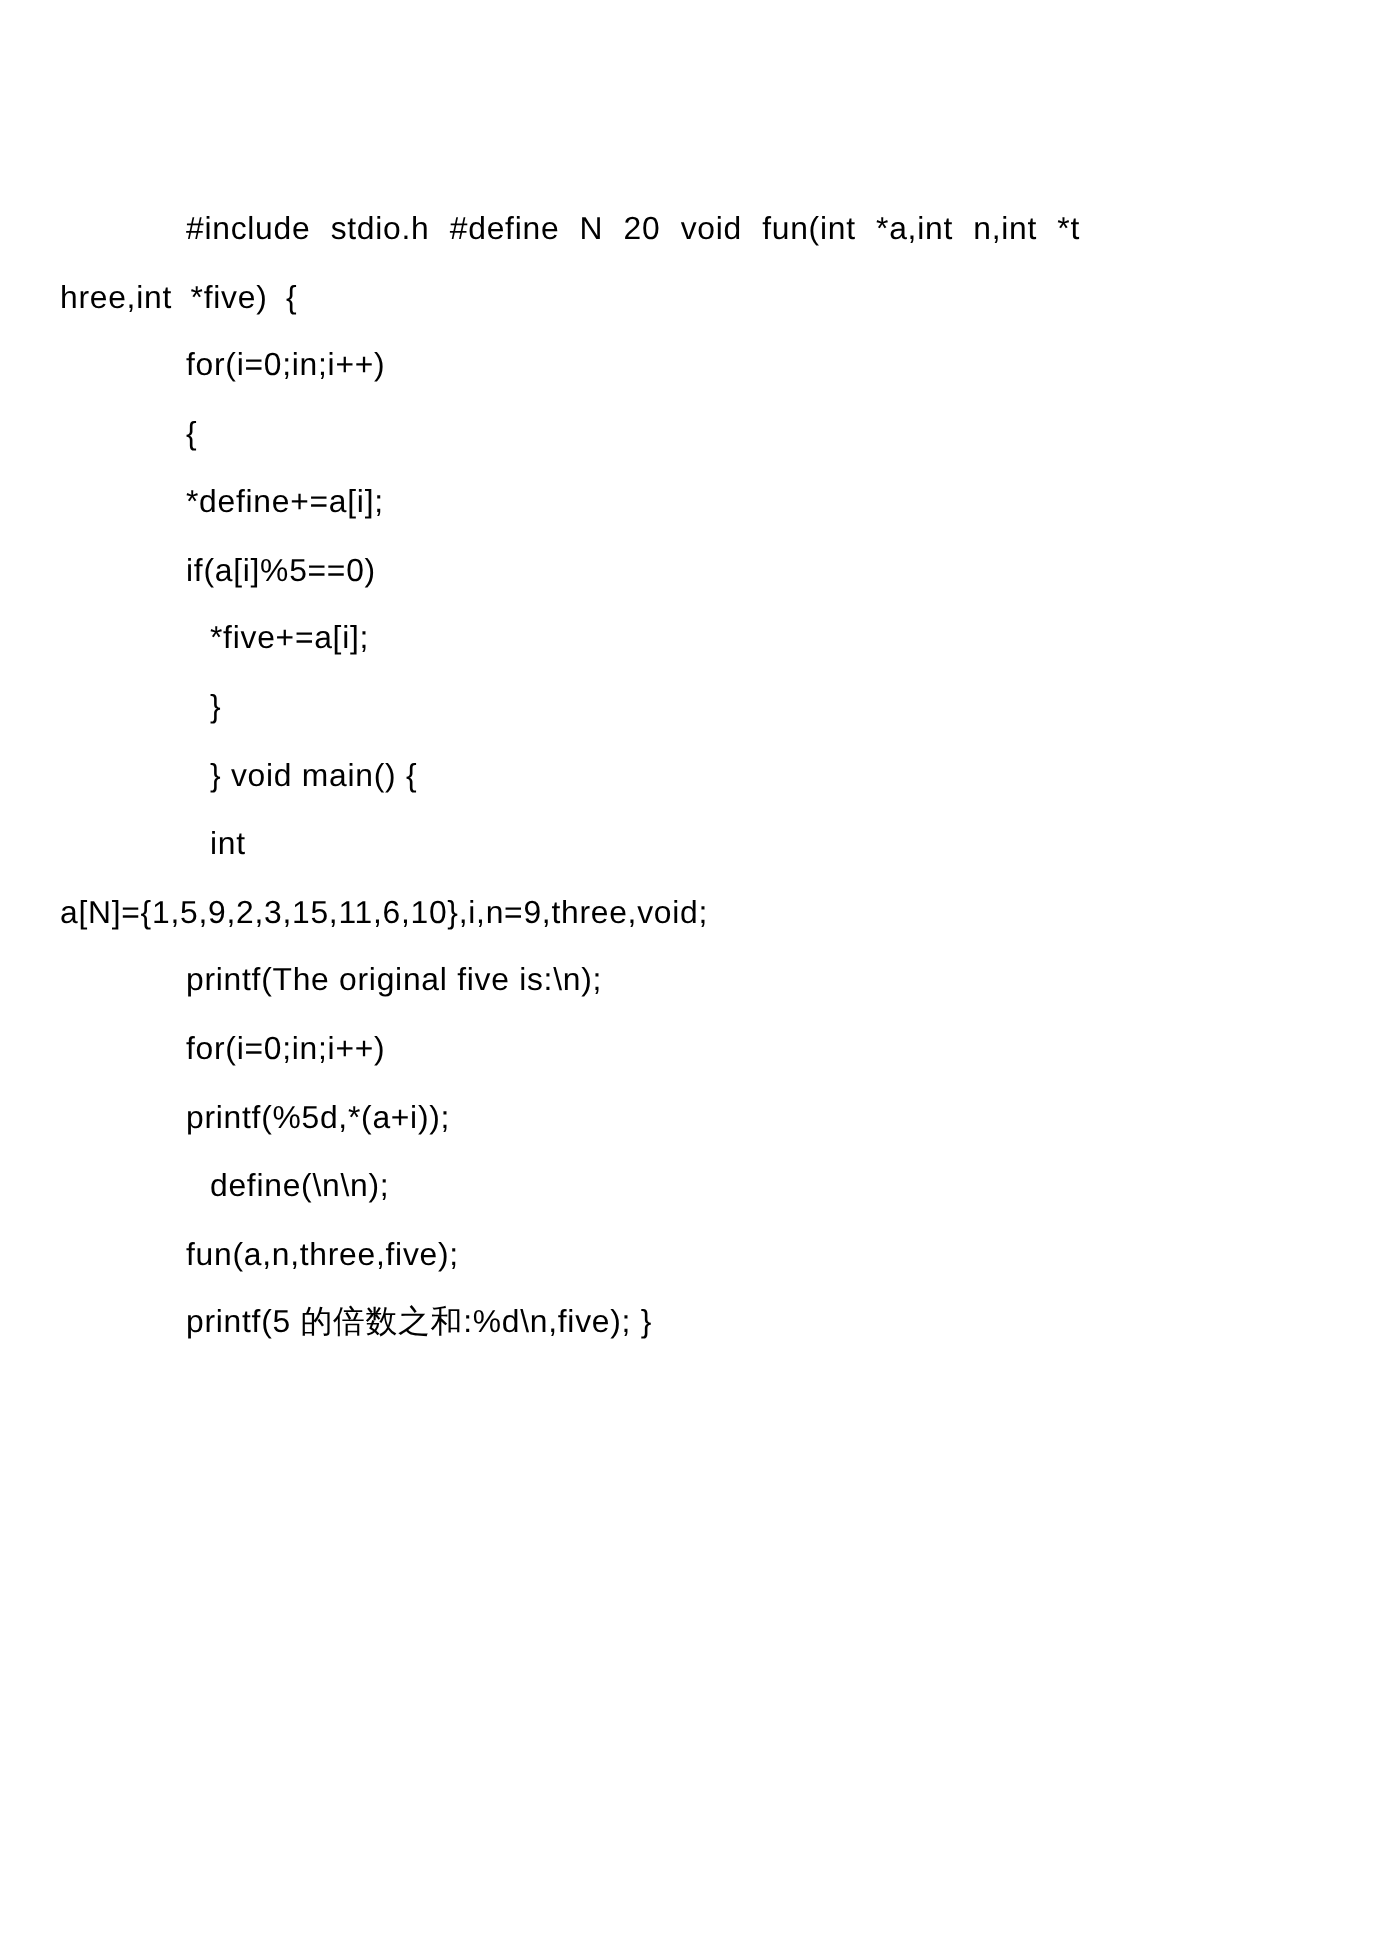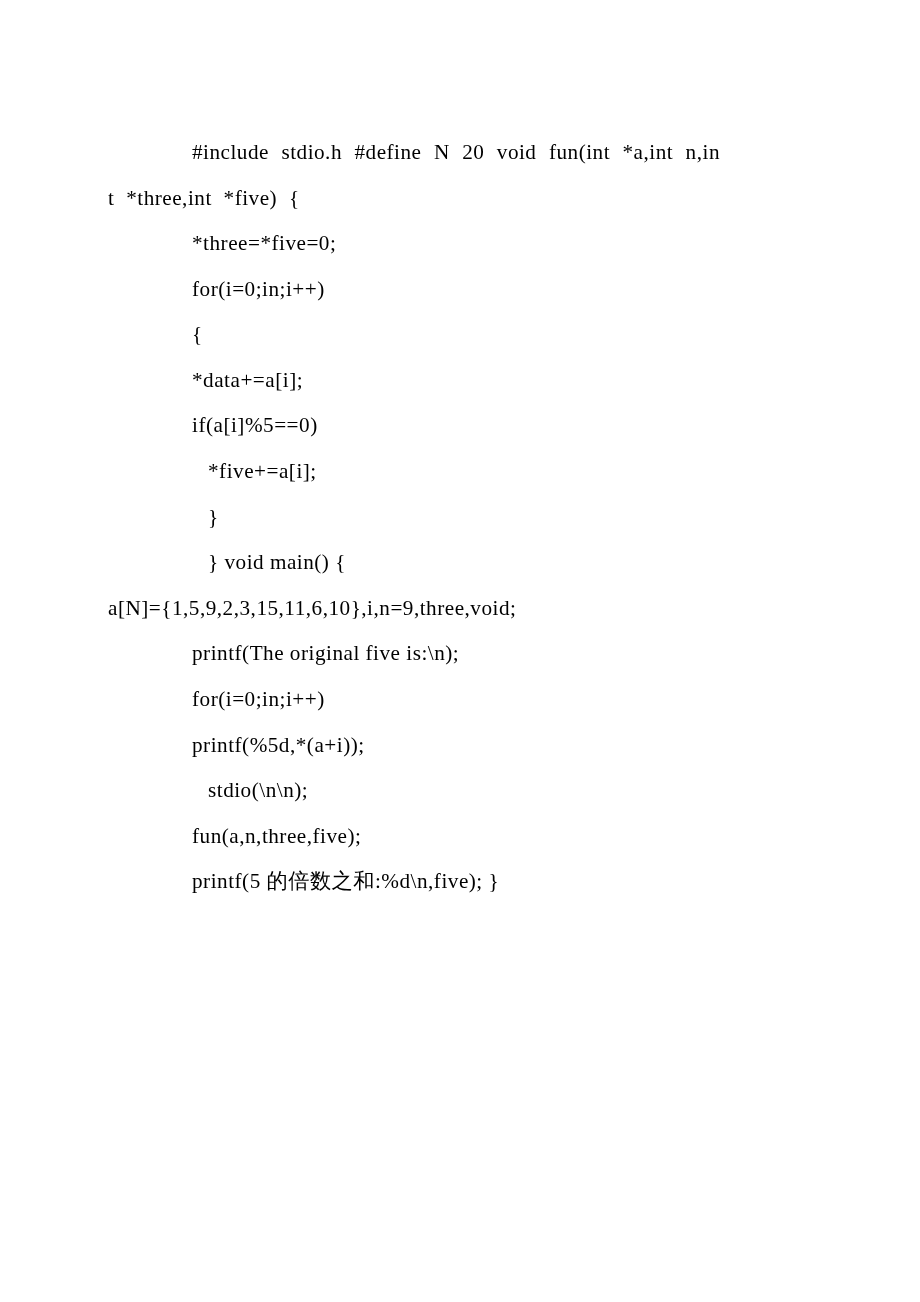--- a/index.html
+++ b/index.html
@@ -4,23 +4,23 @@
 <style>
   html, body {
     margin: 0;
     padding: 0;
     width: 920px;
     background: #ffffff;
   }
   .page {
     width: 808px;
     min-height: 1302px;
-    padding: 130px 88px 88px 108px;
+    padding: 130px 88px 88px 40px;
     box-sizing: border-box;
-    font-family: Liberation Serif, serif;
+    font-family: Liberation Sans, sans-serif;
     font-size: 21.2px;
     line-height: 2.15;
     color: #000000;
     letter-spacing: 0.5px;
   }
   .line {
     white-space: pre-wrap;
     word-break: break-all;
   }
   .indent1 { padding-left: 84px; }
@@ -32,28 +32,28 @@
     text-justify: inter-word;
     word-spacing: 6px;
   }
   .noindent { padding-left: 0; }
 </style>
 </head>
 <body>
 
 <div class="page">
   <div class="line first-para">#include stdio.h #define N 20 void fun(int *a,int n,int *three,int *five) {</div>
-  <div class="line indent1">*three=*five=0;</div>
   <div class="line indent1">for(i=0;in;i++)</div>
   <div class="line indent1">{</div>
-  <div class="line indent1">*data+=a[i];</div>
+  <div class="line indent1">*define+=a[i];</div>
   <div class="line indent1">if(a[i]%5==0)</div>
   <div class="line indent2">*five+=a[i];</div>
   <div class="line indent2">}</div>
   <div class="line indent2">} void main() {</div>
+  <div class="line indent2">int </div>
   <div class="line noindent">a[N]={1,5,9,2,3,15,11,6,10},i,n=9,three,void;</div>
   <div class="line indent1">printf(The original five is:\n);</div>
   <div class="line indent1">for(i=0;in;i++)</div>
   <div class="line indent1">printf(%5d,*(a+i));</div>
-  <div class="line indent2">stdio(\n\n);</div>
+  <div class="line indent2">define(\n\n);</div>
   <div class="line indent1">fun(a,n,three,five);</div>
   <div class="line indent1">printf(5 的倍数之和:%d\n,five); }</div>
 </div>
 
 </body></html>

